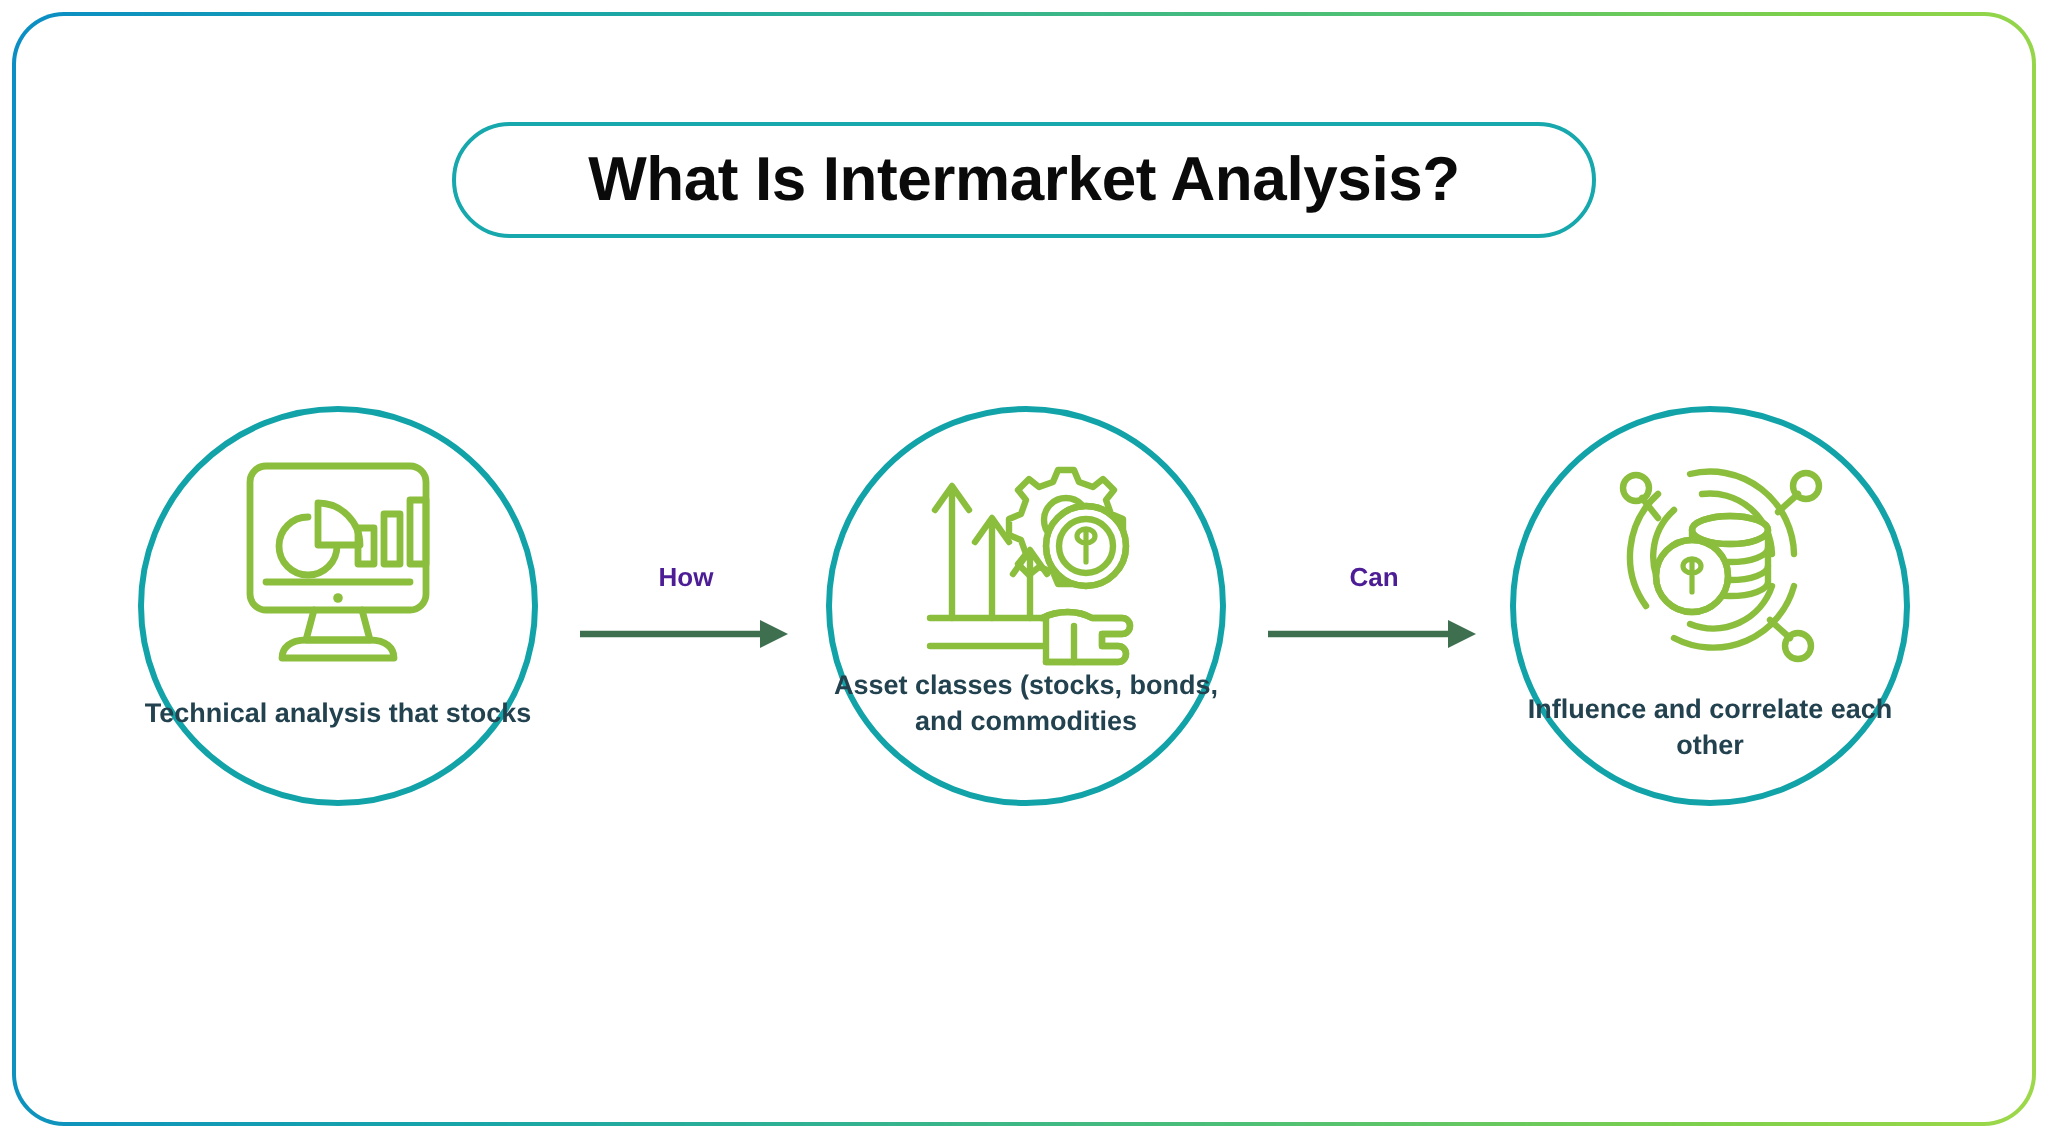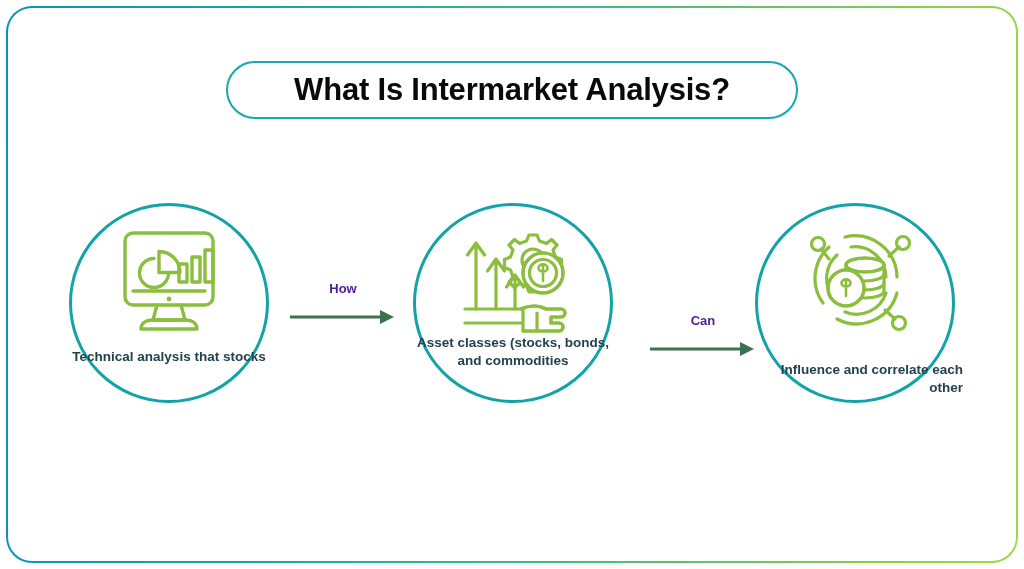--- a/index.html
+++ b/index.html
@@ -91,31 +91,31 @@
     line-height: 1.32;
     color: #23424F;
   }
 
   #node-1 { left: 69px; }
   #node-2 { left: 413px; }
   #node-3 { left: 755px; }
 
   #node-1 .node-label { top: 145px; }
   #node-2 .node-label { top: 131px; }
-  #node-3 .node-label { top: 158px; text-align: right; }
+  #node-3 .node-label { top: 143px; }
 
   
   .connector {
     position: absolute;
     width: 110px;
     height: 62px;
     top: 281px;
   }
   #connector-1 { left: 288px; }
-  #connector-2 { left: 648px; margin-top: 32px; }
+  #connector-2 { left: 632px; }
 
   .connector-label {
     position: absolute;
     top: 0;
     left: 0;
     width: 100%;
     text-align: center;
     font-size: 13px;
     font-weight: bold;
     color: #4c1d95;

